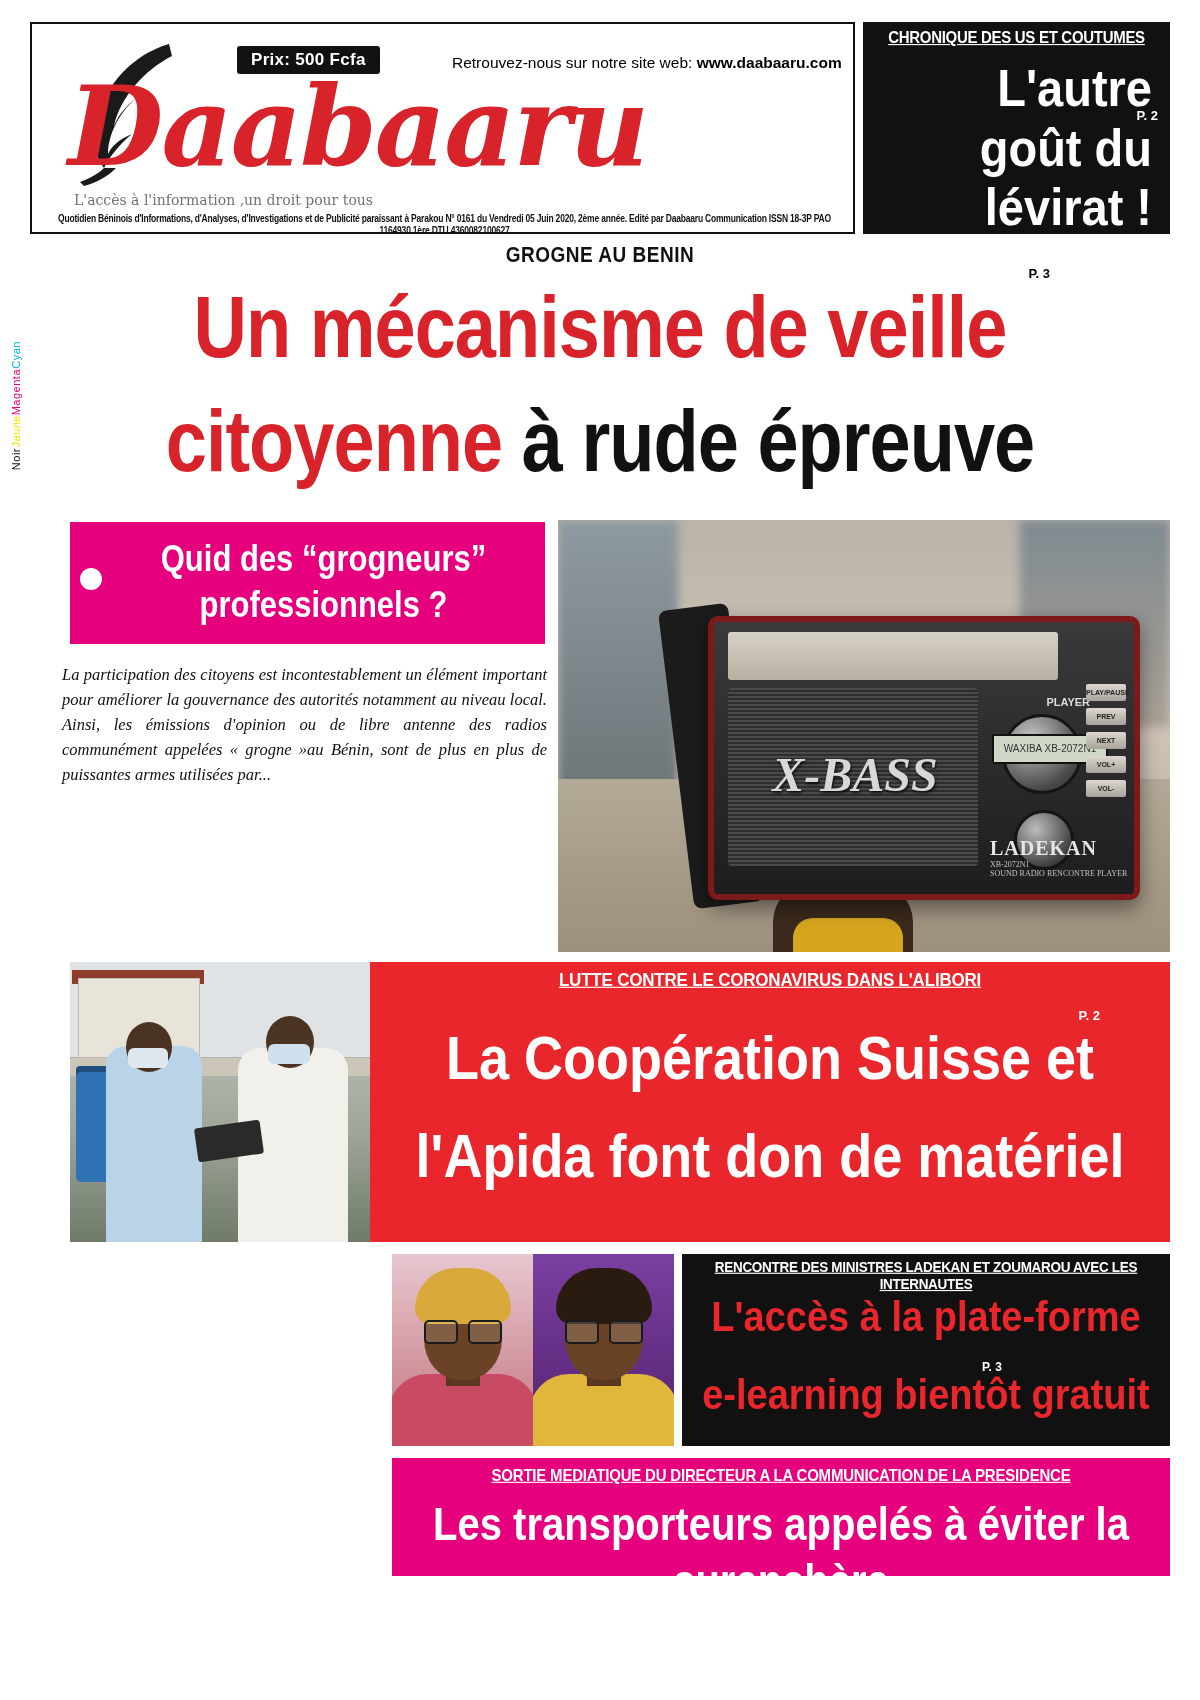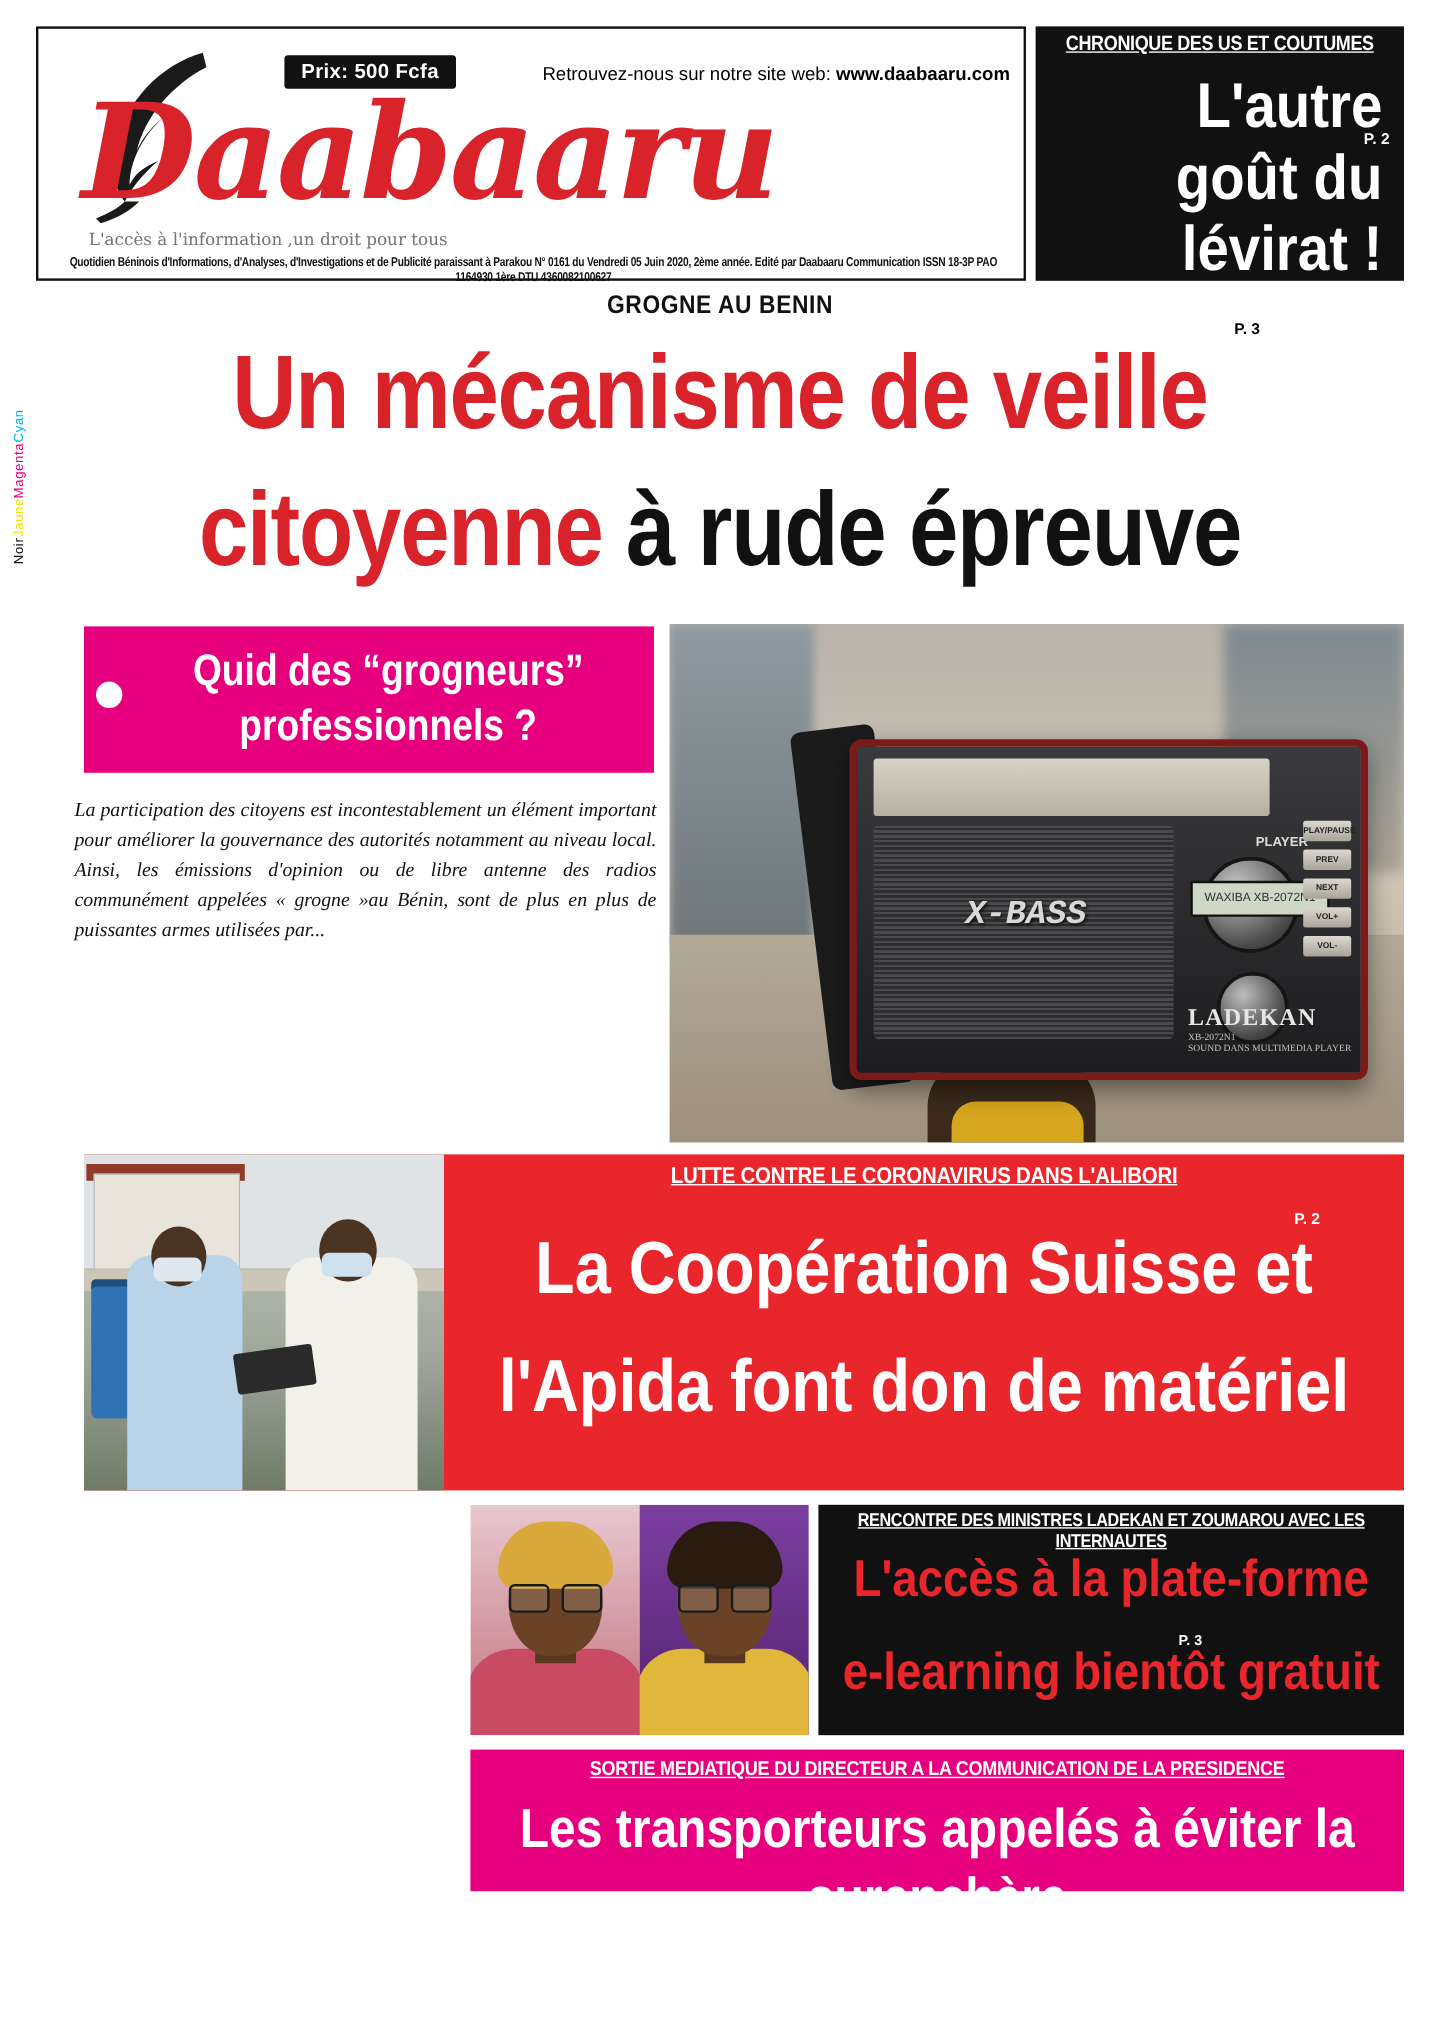--- a/index.html
+++ b/index.html
@@ -370,24 +370,24 @@
     width: 250px; height: 178px;
     background:
       repeating-linear-gradient(0deg, #4a4a4c 0 2px, #2d2d2f 2px 4px);
     border-radius: 4px;
   }
   .rp-xbass {
     position: absolute;
     left: 26px; top: 125px;
     width: 230px;
     text-align: center;
-    font-family: Liberation Mono, monospace;
+    font-family: Liberation Serif, serif;
     font-weight: bold;
     font-style: italic;
-    font-size: 28px;
+    font-size: 48px;
     color: #d8d8d8;
     text-shadow: 1px 2px 3px rgba(0,0,0,.8);
   }
   .rp-knob1 {
     position: absolute;
     right: 52px; top: 92px;
     width: 74px; height: 74px;
     border-radius: 50%;
     background: radial-gradient(circle at 35% 30%, #c9c9c9, #4a4a4a 70%, #2a2a2a);
     border: 3px solid #151515;
@@ -749,21 +749,21 @@
         <div class="rp-btns">
           <div>PLAY/PAUSE</div>
           <div>PREV</div>
           <div>NEXT</div>
           <div>VOL+</div>
           <div>VOL-</div>
         </div>
         <div class="rp-brand">
           <span>LADEKAN</span>
           <small>XB-2072N1</small>
-          <small>SOUND DANS MULTIMEDIA PLAYER</small>
+          <small>SOUND RADIO RENCONTRE PLAYER</small>
         </div>
       </div>
     </div>
 
     <div class="coop">
       <div class="coop-photo">
         <div class="cp-sky"></div>
         <div class="cp-roof"></div>
         <div class="cp-building"></div>
         <div class="cp-wall"></div>

